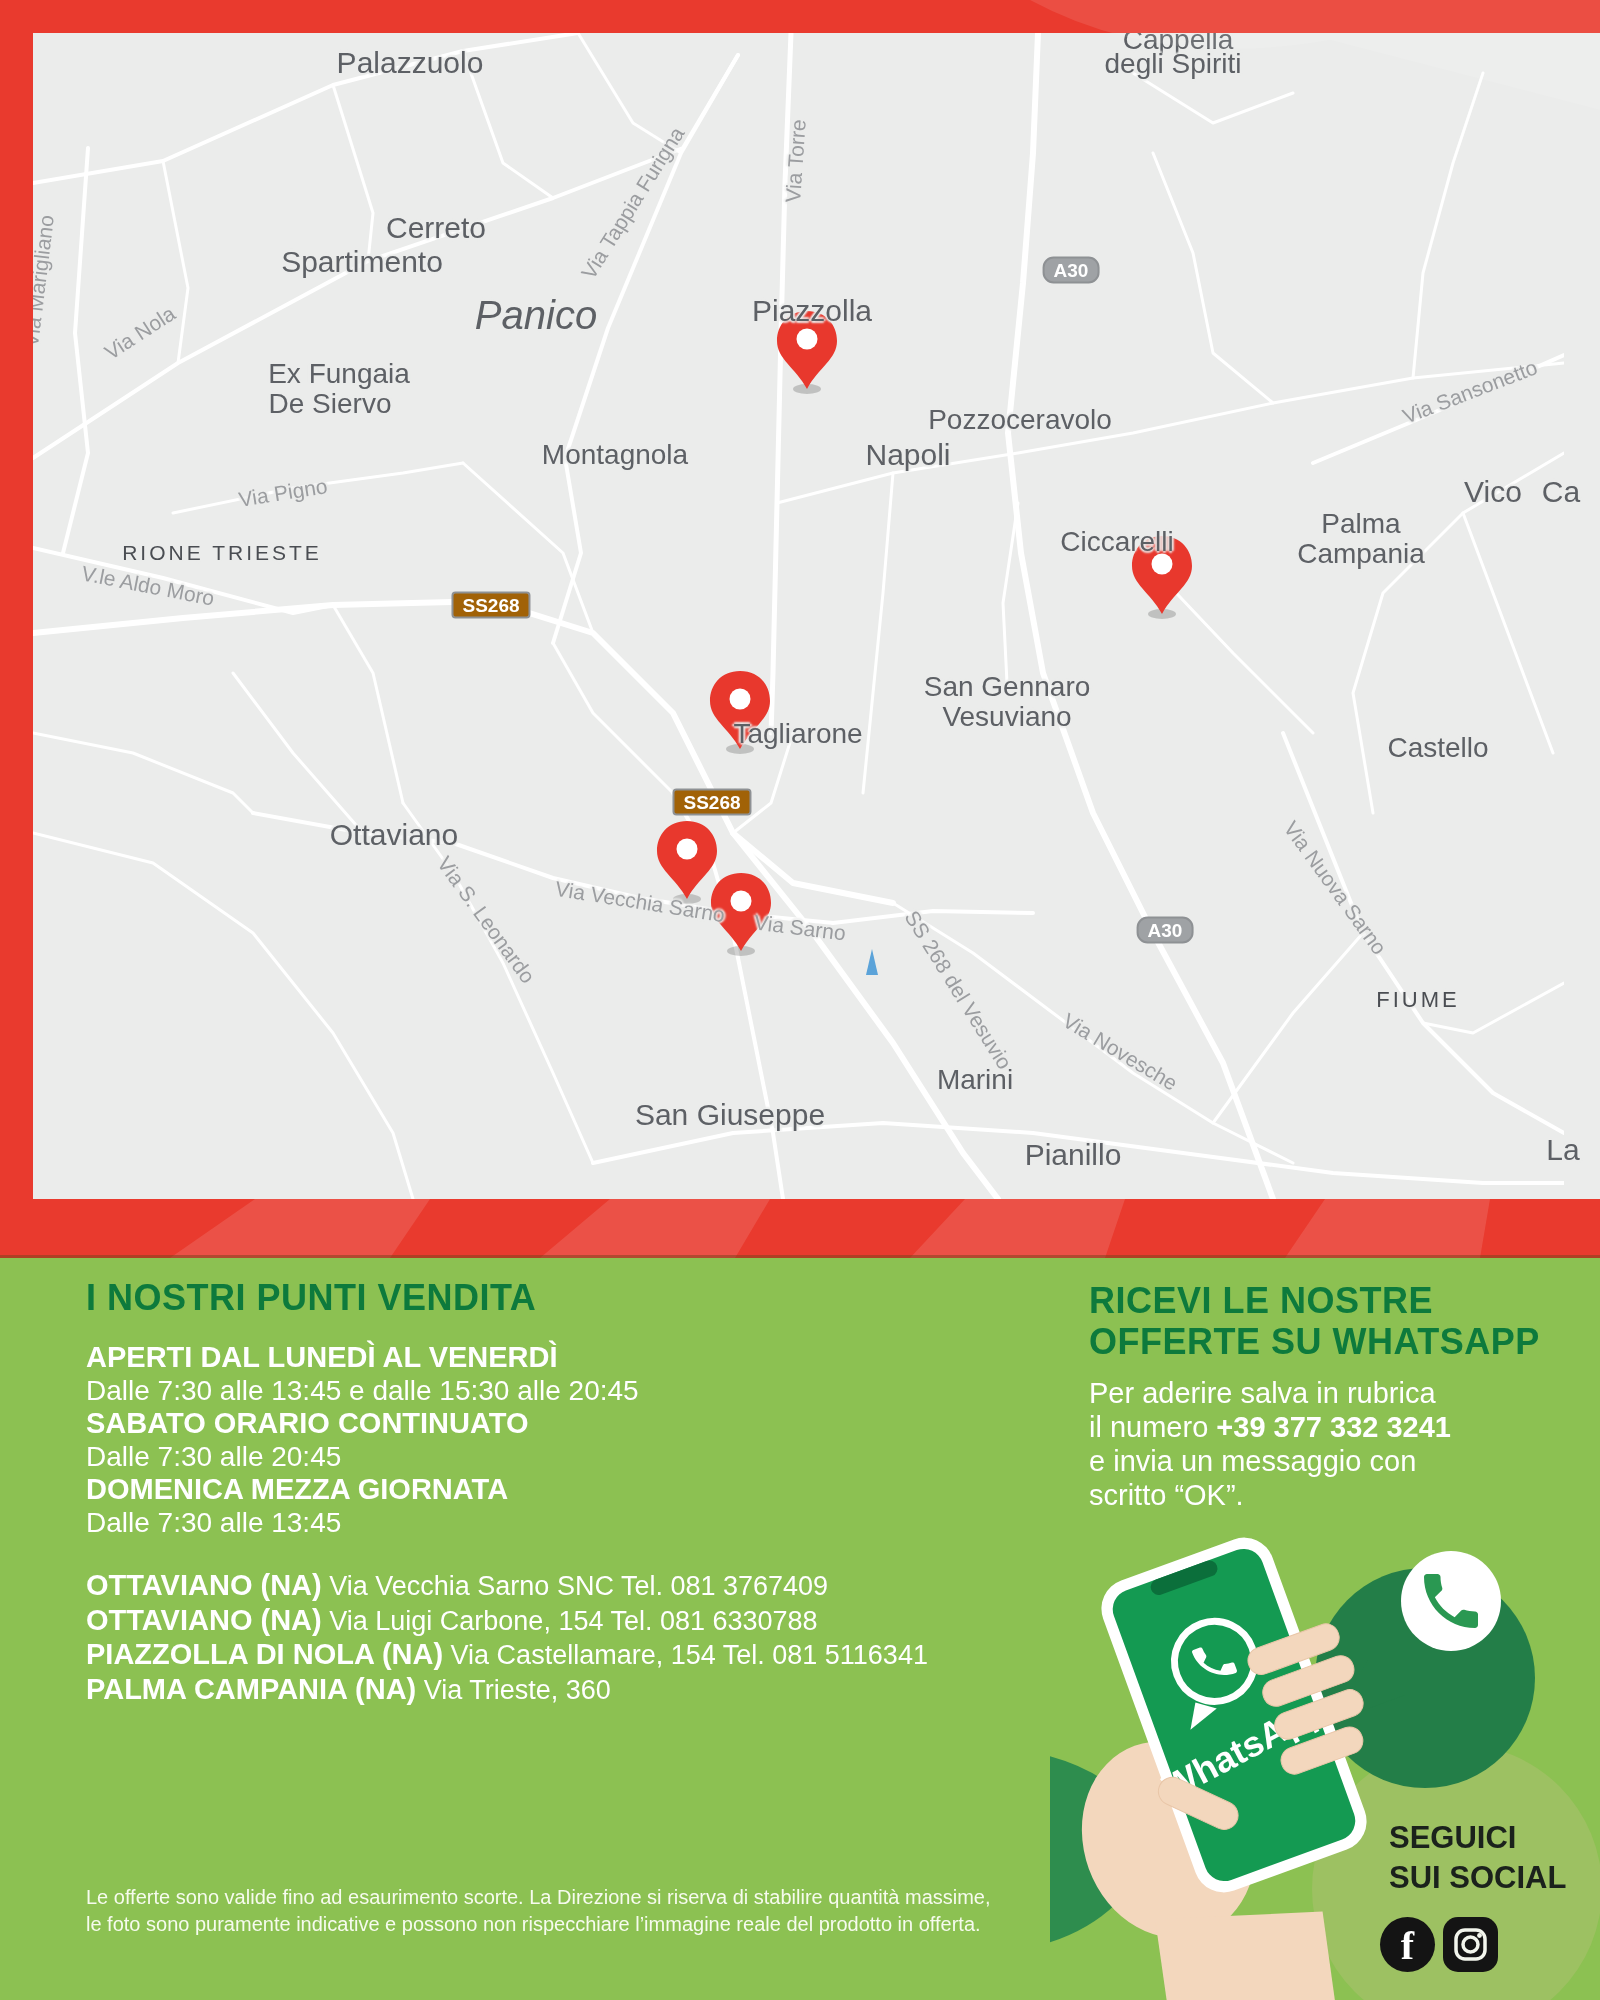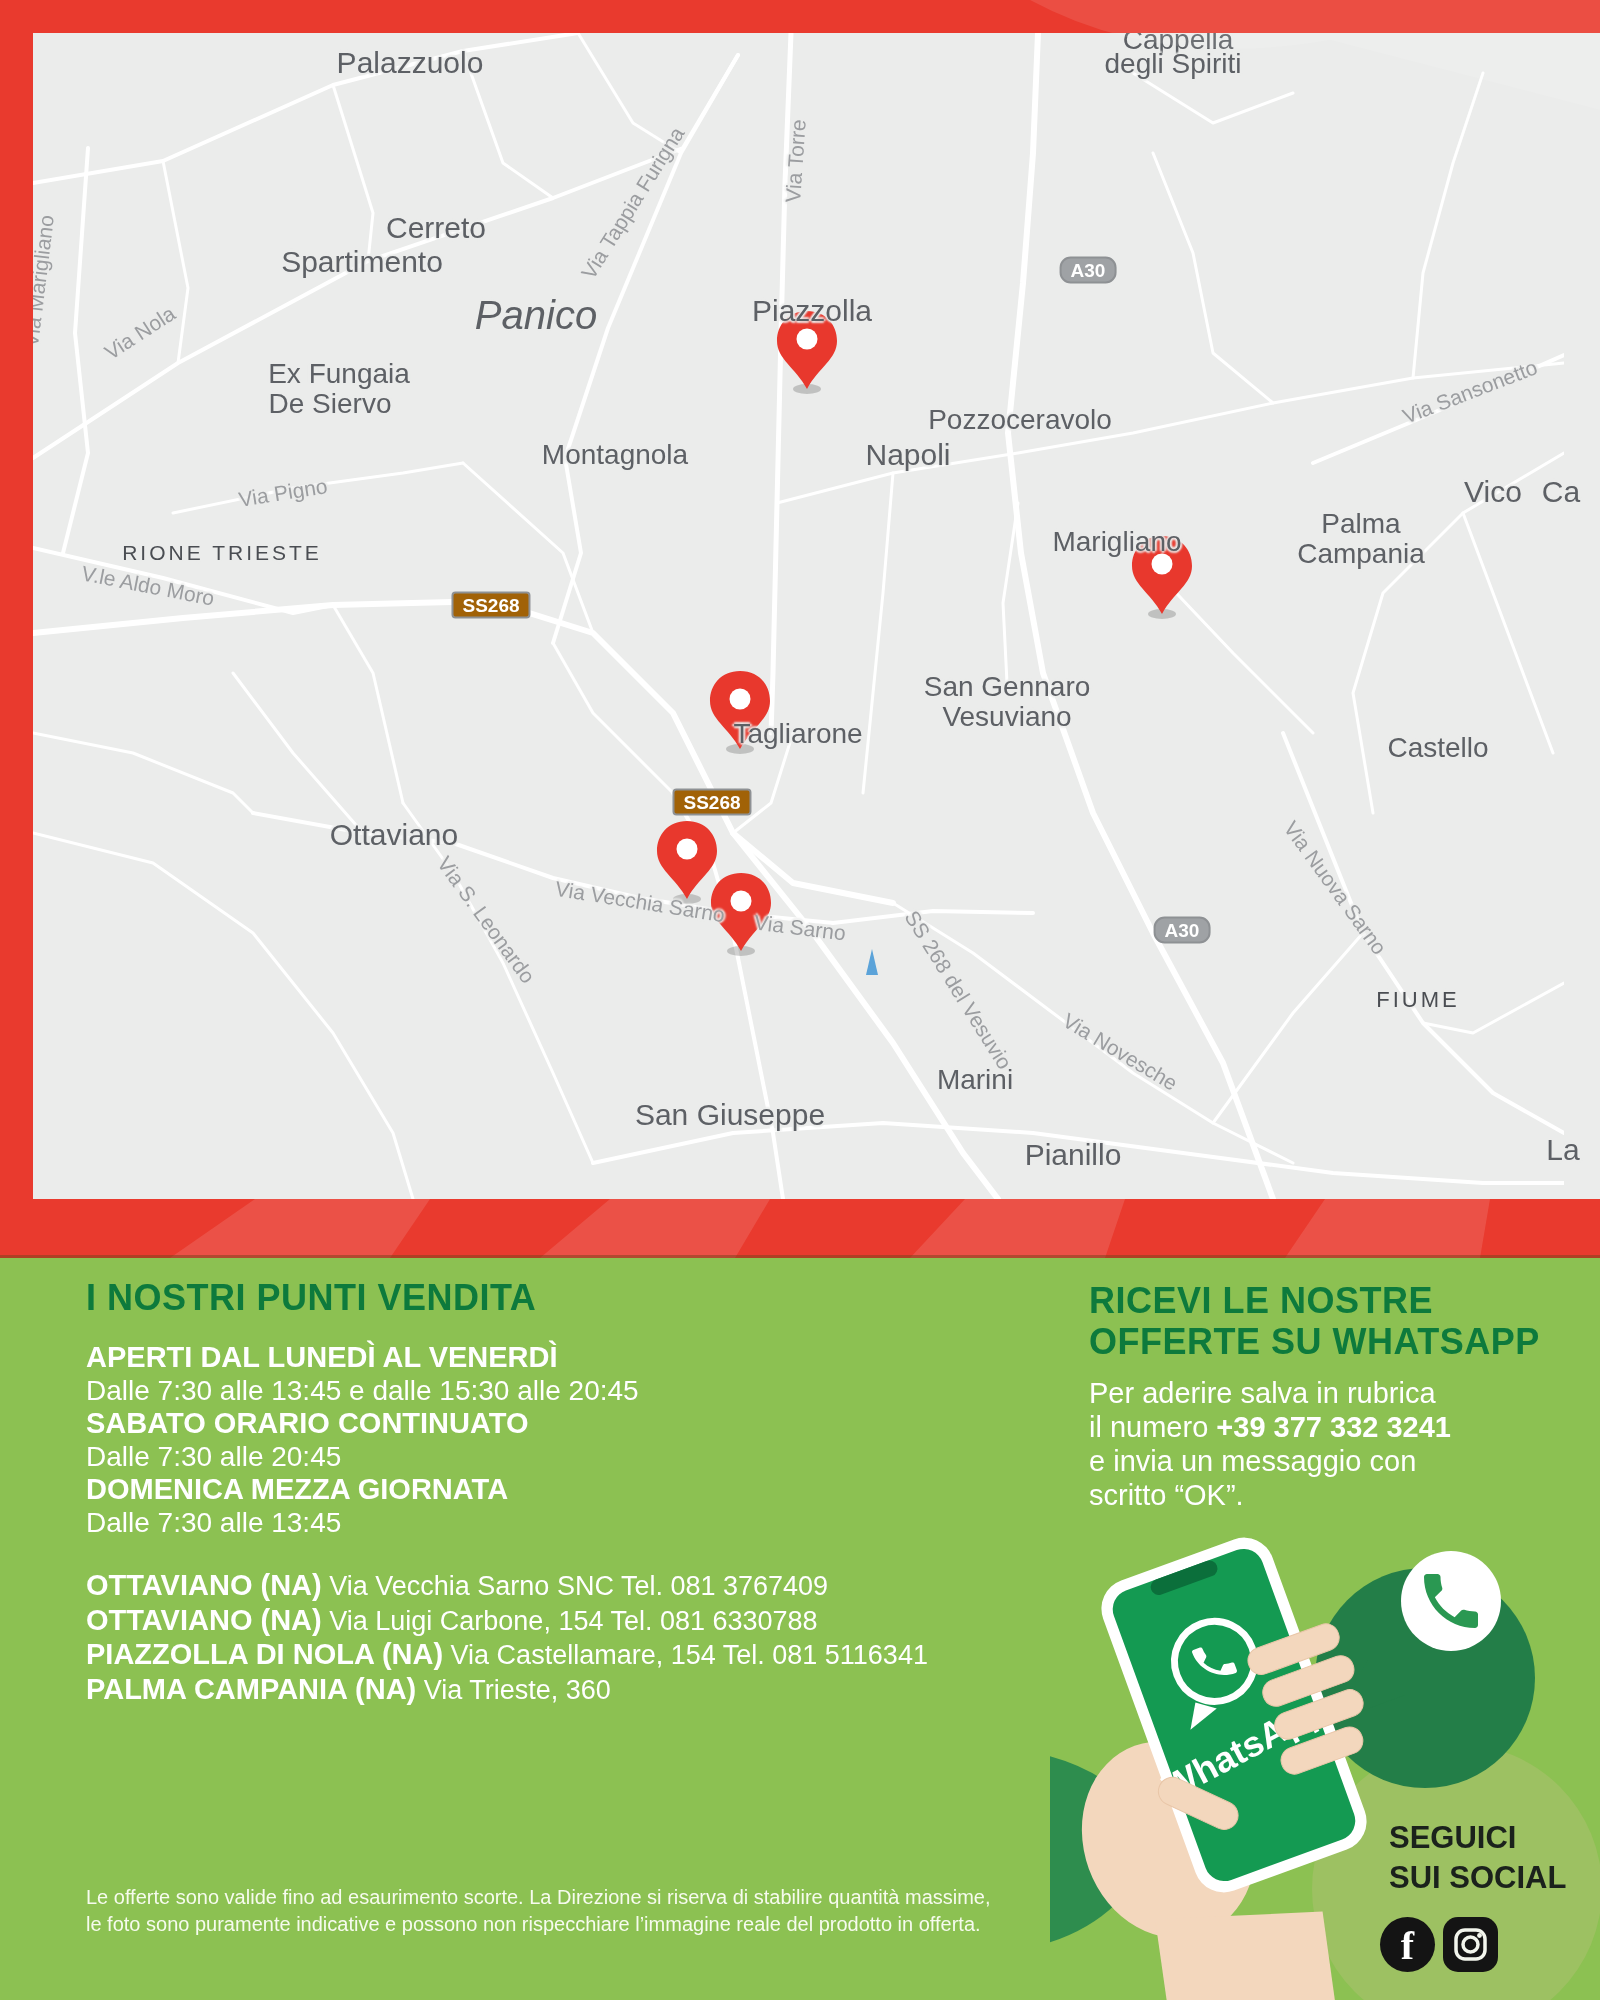--- a/index.html
+++ b/index.html
@@ -20,21 +20,21 @@
     text-shadow:-2px 0 2px #ebeceb,2px 0 2px #ebeceb,0 -2px 2px #ebeceb,0 2px 2px #ebeceb;
   }
   .map-label.town{color:#5d6065;}
   .map-label.area{color:#4a4d52;letter-spacing:3px;}
   .map-label.road{color:#9b9da0;}
   .badge{
     position:absolute;transform:translate(-50%,-50%);
     background:#a16207;color:#fff;font-weight:bold;font-size:19px;
     padding:2px 9px;border-radius:4px;border:2px solid #8e9194;line-height:1;
   }
-  .badge.a{border-radius:11px;background:#9fa2a5;margin-left:17px;}
+  .badge.a{border-radius:11px;background:#9fa2a5;}
   
   .decor{position:absolute;pointer-events:none;}
   
   .green{position:absolute;left:0;top:1258px;width:1600px;height:742px;background:#8cc152;}
   .divider{position:absolute;left:0;top:1255px;width:1600px;height:3px;background:rgba(120,65,25,.5);}
   .g-title{position:absolute;font-weight:bold;color:#0d7a3c;font-size:36px;letter-spacing:.5px;}
   #punti-title{left:86px;top:1277px;}
   #wa-title{left:1089px;top:1280px;line-height:41px;}
   .hours{position:absolute;left:86px;top:1341px;font-size:28px;line-height:33px;color:#fff;}
   .hours .b,.addr .b{font-weight:bold;font-size:29px;}
@@ -137,21 +137,21 @@
       <div class="map-label town" style="left: 875px; top: 422px; font-size: 30px;">Napoli</div>
       <div class="map-label town" style="left: 582px; top: 422px; font-size: 28px;">Montagnola</div>
       <div class="map-label town" style="left: 306px; top: 341px; font-size: 28px;">Ex Fungaia</div>
       <div class="map-label town" style="left: 297px; top: 371px; font-size: 28px;">De Siervo</div>
       <div class="map-label town" style="left: 1145px; top: 7px; font-size: 28px;">Cappella</div>
       <div class="map-label town" style="left: 1140px; top: 31px; font-size: 28px;">degli Spiriti</div>
       <div class="map-label town" style="left: 1460px; top: 459px; font-size: 30px;">Vico</div>
       <div class="map-label town" style="left: 1528px; top: 459px; font-size: 30px;">Ca</div>
       <div class="map-label town" style="left: 1328px; top: 491px; font-size: 28px;">Palma</div>
       <div class="map-label town" style="left: 1328px; top: 521px; font-size: 28px;">Campania</div>
-      <div class="map-label town" style="left: 1084px; top: 509px; font-size: 28px;">Marigliano</div>
+      <div class="map-label town" style="left: 1084px; top: 509px; font-size: 28px;">Ciccarelli</div>
       <div class="map-label town" style="left: 974px; top: 654px; font-size: 28px;">San Gennaro</div>
       <div class="map-label town" style="left: 974px; top: 684px; font-size: 28px;">Vesuviano</div>
       <div class="map-label town" style="left: 1405px; top: 715px; font-size: 28px;">Castello</div>
       <div class="map-label town" style="left: 765px; top: 701px; font-size: 28px;">Tagliarone</div>
       <div class="map-label town" style="left: 361px; top: 802px; font-size: 30px;">Ottaviano</div>
       <div class="map-label town" style="left: 942px; top: 1047px; font-size: 28px;">Marini</div>
       <div class="map-label town" style="left: 697px; top: 1082px; font-size: 30px;">San Giuseppe</div>
       <div class="map-label town" style="left: 1040px; top: 1122px; font-size: 30px;">Pianillo</div>
       <div class="map-label town" style="left: 1530px; top: 1117px; font-size: 30px;">La</div>
       <div class="map-label area" style="left: 189px; top: 520px; font-size: 21px;">RIONE TRIESTE</div>

